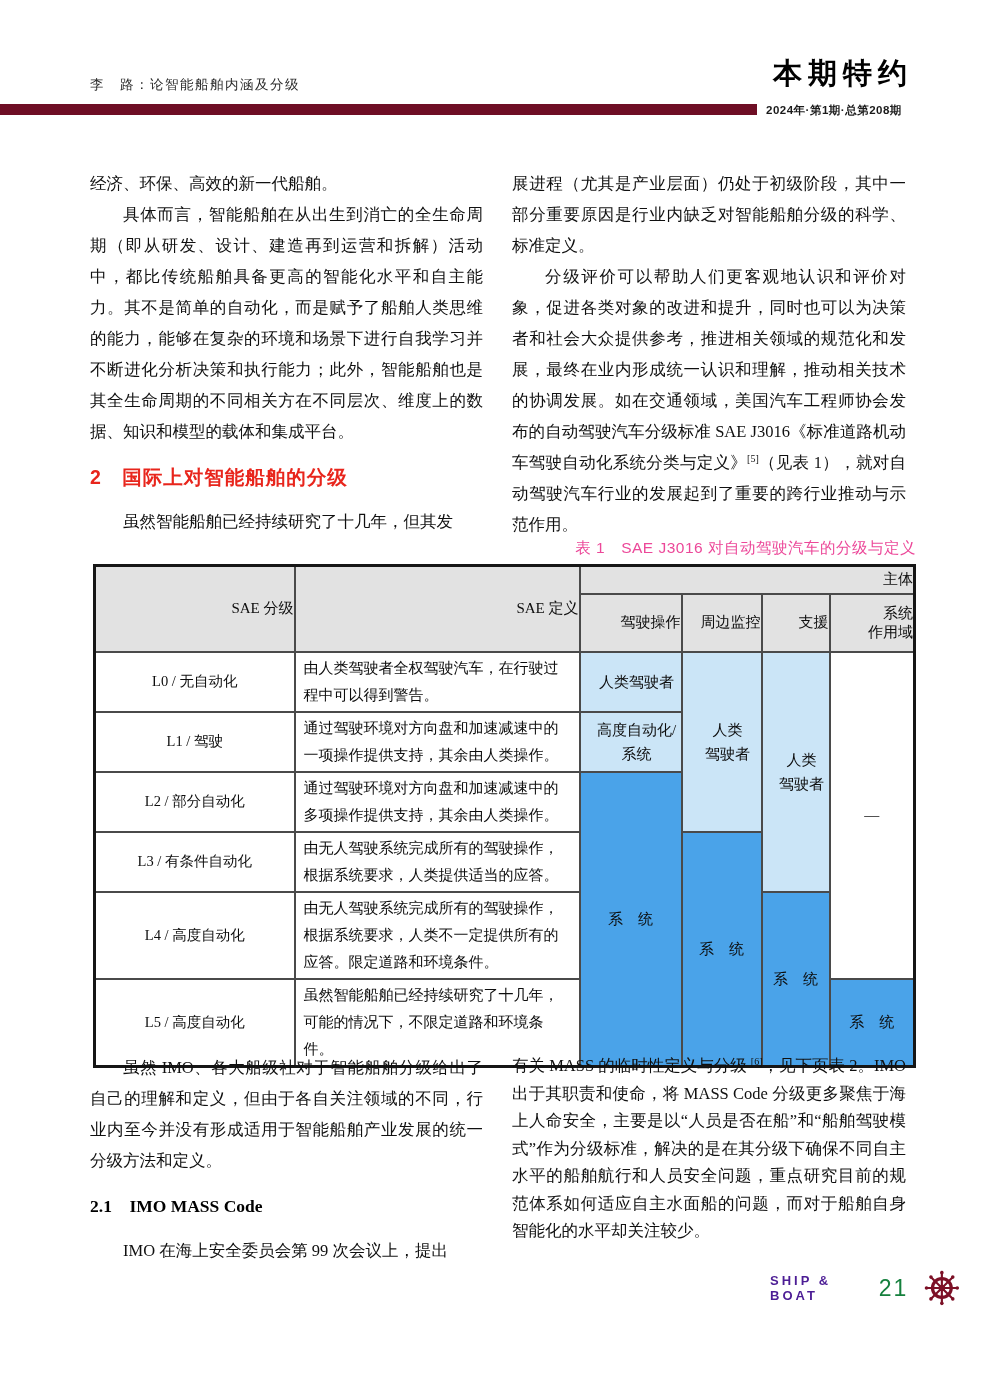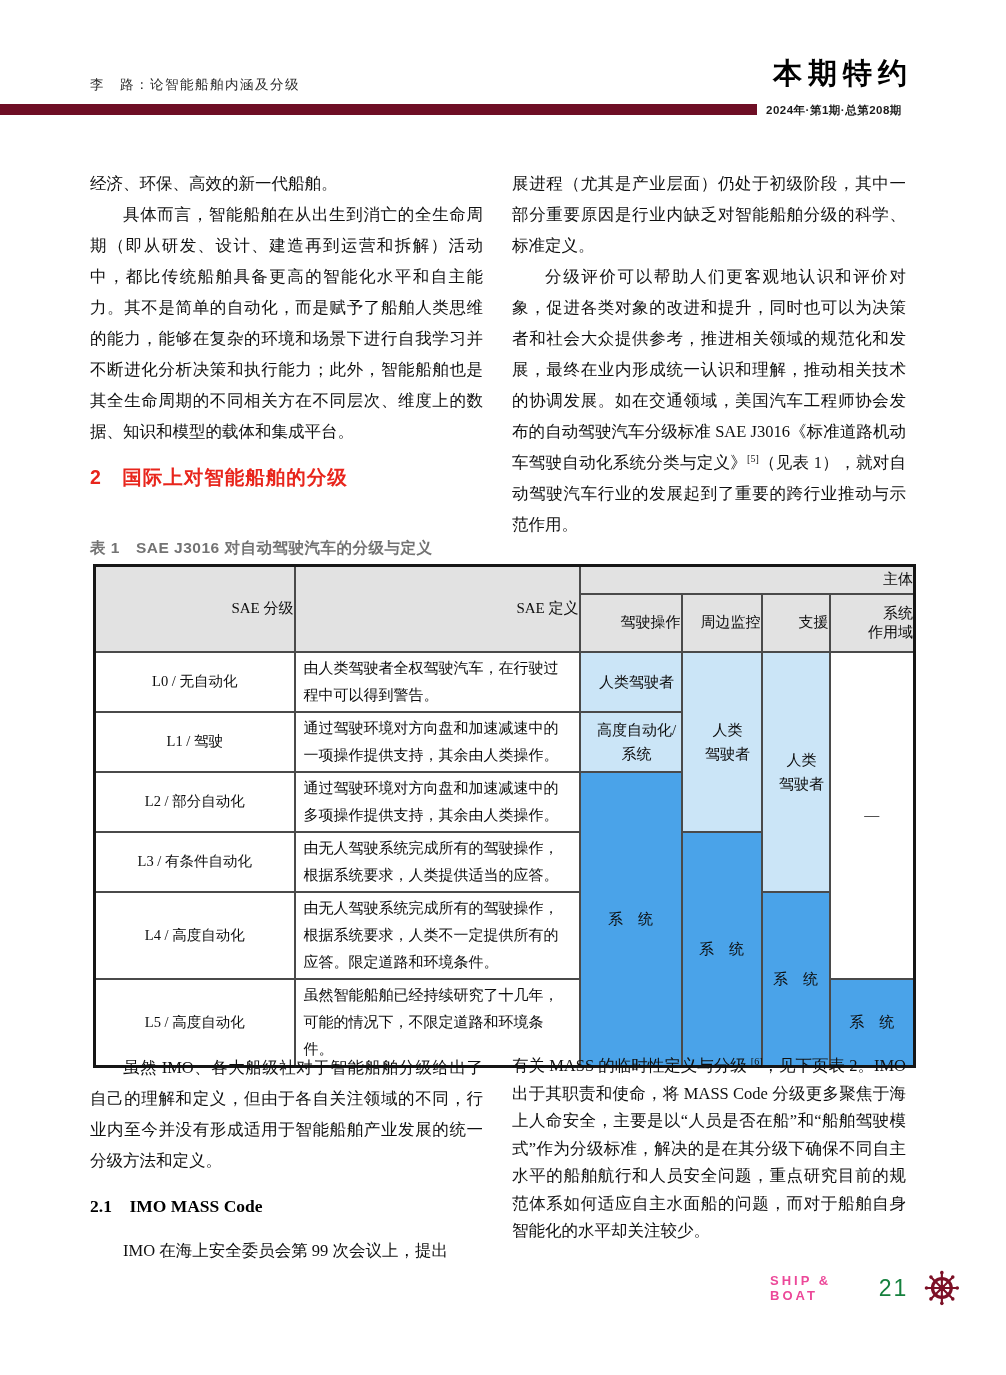--- a/index.html
+++ b/index.html
@@ -30,22 +30,22 @@
   .indent{text-indent:2em;}
   sup{font-size:10px;vertical-align:super;line-height:0;}
 
   .section-heading{font-family:"Liberation Sans","DejaVu Sans",sans-serif;font-size:19.5px;font-weight:bold;
     color:var(--section-red);letter-spacing:1px;margin:15px 0 13px 0;text-align:left;text-indent:0;}
   .subsection-heading{font-family:"Liberation Serif","DejaVu Serif",serif;font-size:17.5px;font-weight:bold;
     color:#000;margin:15px 0 13px 0;text-align:left;text-indent:0;}
 
   
   .table-wrap{position:absolute;left:90px;top:538px;width:826px;}
-  .table-caption{font-family:"Liberation Sans","DejaVu Sans",sans-serif;font-size:15.5px;font-weight:bold;
-    text-align:left;color:#737373;margin-bottom:5px;letter-spacing:.5px;}
+  .table-caption{font-family:"Liberation Sans","DejaVu Sans",sans-serif;font-size:15.5px;font-weight:normal;
+    text-align:right;color:#ec4899;margin-bottom:5px;letter-spacing:.5px;}
   table.sae{border-collapse:collapse;width:820px;margin-left:3px;table-layout:fixed;
     font-size:15px;color:#0d0d0d;}
   table.sae{border:3px solid #161616;}
   table.sae th,table.sae td{border:2px solid #4a4a4a;vertical-align:middle;}
   table.sae th{background:var(--header-gray);font-weight:normal;text-align:right;}
   tr.h1 th{height:28px;font-size:15px;}
   tr.h2 th{height:58px;}
   td.lvl{text-align:center;font-size:14.5px;background:#fff;}
   td.def{padding:2px 8px;line-height:27px;background:#fff;font-size:15px;}
   td.agent{text-align:center;line-height:24px;}
@@ -53,39 +53,40 @@
   td.system{background:var(--cell-system-blue);}
   td.none{background:#fff;}
   .pre{white-space:pre-line;margin-top:23px;}
   tr.r0{height:55px;} tr.r1{height:60px;} tr.r2{height:60px;}
   tr.r3{height:58px;} tr.r4{height:87px;} tr.r5{height:62px;}
 
   
   .footer{position:absolute;left:770px;top:1268px;width:190px;height:40px;
     display:flex;align-items:center;}
   .journal-name{font-family:"Liberation Sans","DejaVu Sans",sans-serif;font-size:13px;font-weight:bold;
-    color:#ec4899;letter-spacing:3px;}
+    color:#4c1d95;letter-spacing:3px;}
   .page-number{font-family:"Liberation Sans","DejaVu Sans",sans-serif;font-size:23px;color:#15803d;
     letter-spacing:2px;}
   .wheel{margin-left:16px;width:38px;height:38px;}
 </style>
 </head>
 <body>
 
 <div class="page">
 
   <div class="running-title">李　路：论智能船舶内涵及分级</div>
   <div class="feature-label">本期特约</div>
   <div class="red-bar"></div>
   <div class="issue-info">2024年·第1期·总第208期</div>
 
   <div class="col col-left-top">
     <p>经济、环保、高效的新一代船舶。</p>
     <p class="indent">具体而言，智能船舶在从出生到消亡的全生命周期（即从研发、设计、建造再到运营和拆解）活动中，都比传统船舶具备更高的智能化水平和自主能力。其不是简单的自动化，而是赋予了船舶人类思维的能力，能够在复杂的环境和场景下进行自我学习并不断进化分析决策和执行能力；此外，智能船舶也是其全生命周期的不同相关方在不同层次、维度上的数据、知识和模型的载体和集成平台。</p>
     <p class="section-heading">2　国际上对智能船舶的分级</p>
+    <p class="indent">虽然智能船舶已经持续研究了十几年，但其发</p>
   </div>
 
   <div class="col col-right-top">
     <p>展进程（尤其是产业层面）仍处于初级阶段，其中一部分重要原因是行业内缺乏对智能船舶分级的科学、标准定义。</p>
     <p class="indent">
       <span>分级评价可以帮助人们更客观地认识和评价对象，促进各类对象的改进和提升，同时也可以为决策者和社会大众提供参考，推进相关领域的规范化和发展，最终在业内形成统一认识和理解，推动相关技术的协调发展。如在交通领域，美国汽车工程师协会发布的自动驾驶汽车分级标准 SAE J3016《标准道路机动车驾驶自动化系统分类与定义》</span><sup>[5]</sup><span>（见表 1），就对自动驾驶汽车行业的发展起到了重要的跨行业推动与示范作用。</span>
     </p>
   </div>
 
   <div class="table-wrap">

